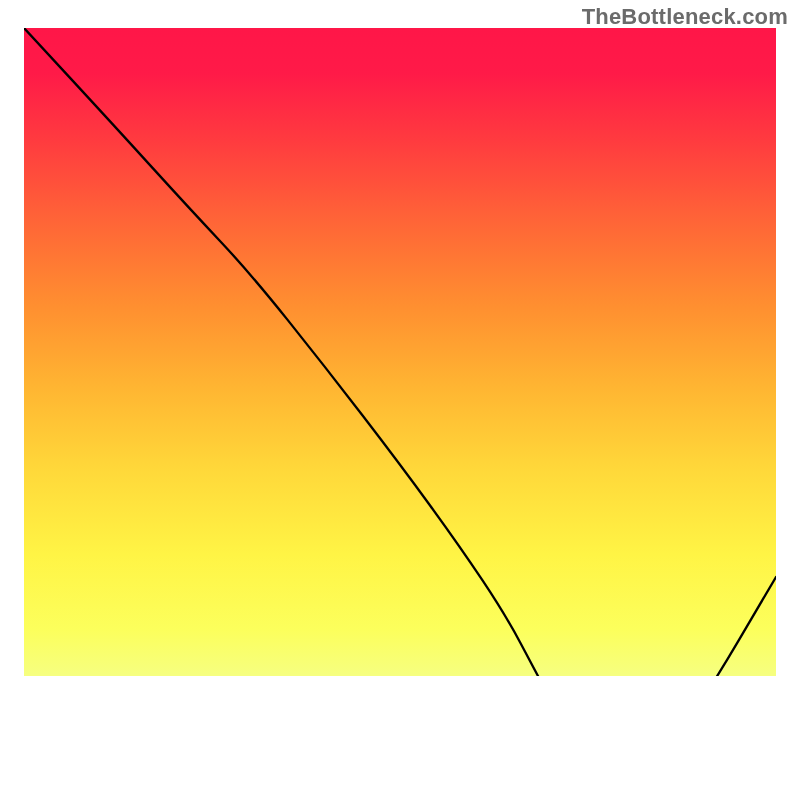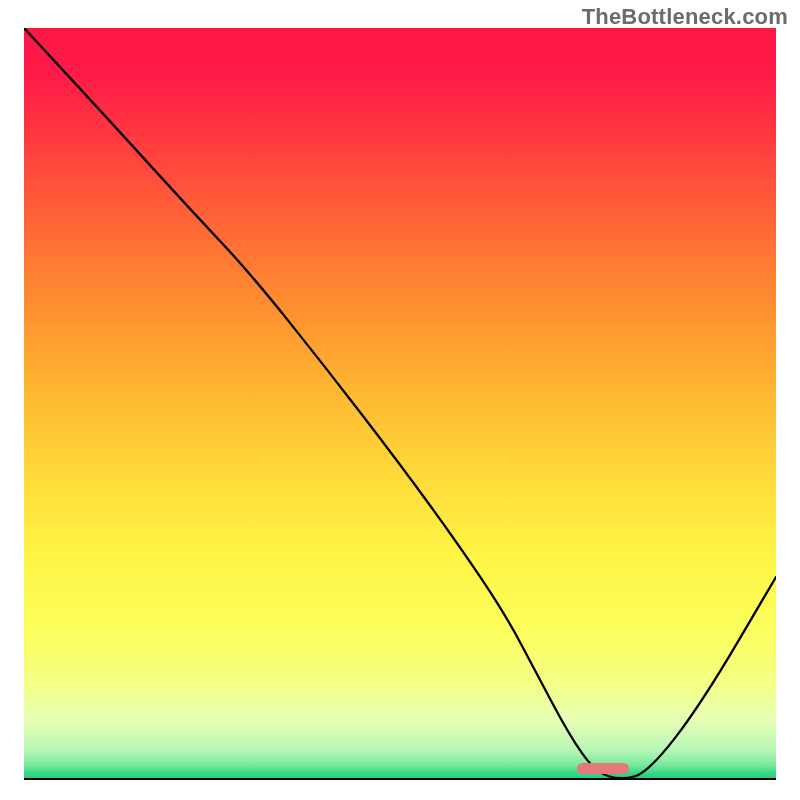--- a/index.html
+++ b/index.html
@@ -6,21 +6,21 @@
     margin: 0;
     padding: 0;
     width: 800px;
     height: 800px;
     background: #ffffff;
     font-family: Arial, Helvetica, sans-serif;
   }
   .container {
     position: relative;
     width: 800px;
-    height: 800px;
+    height: 676px;
     overflow: hidden;
   }
   .watermark {
     position: absolute;
     top: 4px;
     right: 12px;
     font-size: 22px;
     font-weight: 600;
     color: #6b6b6b;
     z-index: 10;

